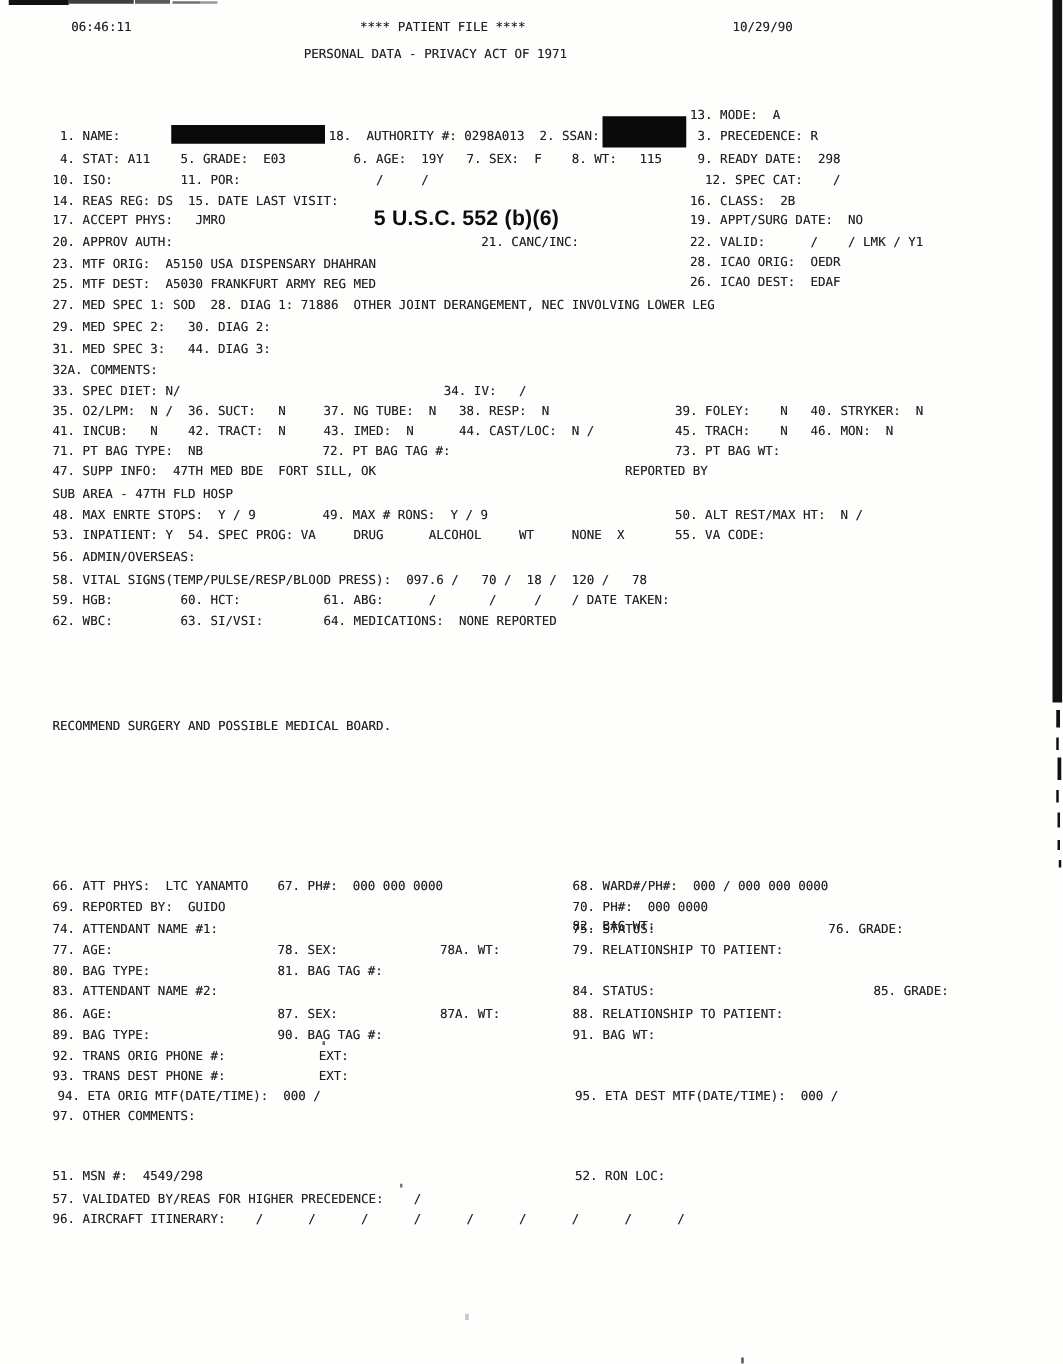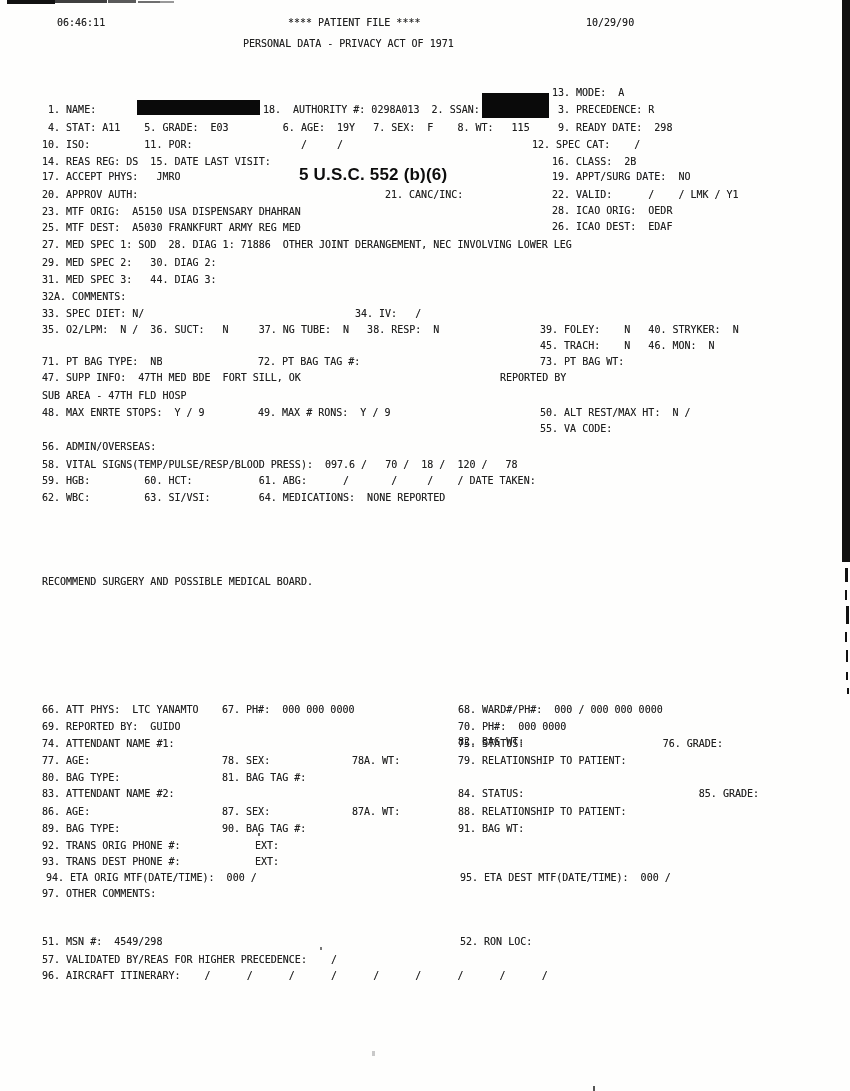--- a/index.html
+++ b/index.html
@@ -40,21 +40,21 @@
   <div class="t" style="left:57px;top:17px">06:46:11</div>
   <div class="t" style="left:288px;top:17px">**** PATIENT FILE ****</div>
   <div class="t" style="left:586px;top:17px">10/29/90</div>
   <div class="t" style="left:243px;top:38px">PERSONAL DATA - PRIVACY ACT OF 1971</div>
 
   <div class="stamp">5 U.S.C. 552 (b)(6)</div>
 
   <div class="t" style="left:552px;top:87px">13. MODE:  A</div>
   <div class="t" style="left:552px;top:104px"> 3. PRECEDENCE: R</div>
   <div class="t" style="left:552px;top:122px"> 9. READY DATE:  298</div>
-  <div class="t" style="left:532px;top:139px">12. SPEC CAT:    /</div>
+  <div class="t" style="left:564px;top:139px">12. SPEC CAT:    /</div>
   <div class="t" style="left:552px;top:156px">16. CLASS:  2B</div>
   <div class="t" style="left:552px;top:171px">19. APPT/SURG DATE:  NO</div>
   <div class="t" style="left:552px;top:189px">22. VALID:      /    / LMK / Y1</div>
   <div class="t" style="left:552px;top:205px">28. ICAO ORIG:  OEDR</div>
   <div class="t" style="left:552px;top:221px">26. ICAO DEST:  EDAF</div>
 
   <div class="t" style="left:42px;top:104px"> 1. NAME:</div>
   <div class="redact" style="left:137px;top:100px;width:123px;height:15px"></div>
   <div class="t" style="left:263px;top:104px">18.  AUTHORITY #: 0298A013  2. SSAN:</div>
   <div class="redact" style="left:482px;top:93px;width:67px;height:25px"></div>
@@ -68,30 +68,32 @@
   <div class="t" style="left:42px;top:206px">23. MTF ORIG:  A5150 USA DISPENSARY DHAHRAN</div>
   <div class="t" style="left:42px;top:222px">25. MTF DEST:  A5030 FRANKFURT ARMY REG MED</div>
   <div class="t" style="left:42px;top:239px">27. MED SPEC 1: SOD  28. DIAG 1: 71886  OTHER JOINT DERANGEMENT, NEC INVOLVING LOWER LEG</div>
   <div class="t" style="left:42px;top:257px">29. MED SPEC 2:   30. DIAG 2:</div>
   <div class="t" style="left:42px;top:274px">31. MED SPEC 3:   44. DIAG 3:</div>
   <div class="t" style="left:42px;top:291px">32A. COMMENTS:</div>
   <div class="t" style="left:42px;top:308px">33. SPEC DIET: N/</div>
   <div class="t" style="left:355px;top:308px">34. IV:   /</div>
   <div class="t" style="left:42px;top:324px">35. O2/LPM:  N /  36. SUCT:   N     37. NG TUBE:  N   38. RESP:  N</div>
   <div class="t" style="left:540px;top:324px">39. FOLEY:    N   40. STRYKER:  N</div>
+  <div class="t" style="left:42px;top:340px">41. INCUB:   N    42. TRACT:  N     43. IMED:  N      44. CAST/LOC:  N /</div>
   <div class="t" style="left:540px;top:340px">45. TRACH:    N   46. MON:  N</div>
   <div class="t" style="left:42px;top:356px">71. PT BAG TYPE:  NB</div>
   <div class="t" style="left:258px;top:356px">72. PT BAG TAG #:</div>
   <div class="t" style="left:540px;top:356px">73. PT BAG WT:</div>
   <div class="t" style="left:42px;top:372px">47. SUPP INFO:  47TH MED BDE  FORT SILL, OK</div>
   <div class="t" style="left:500px;top:372px">REPORTED BY</div>
   <div class="t" style="left:42px;top:390px">SUB AREA - 47TH FLD HOSP</div>
   <div class="t" style="left:42px;top:407px">48. MAX ENRTE STOPS:  Y / 9</div>
   <div class="t" style="left:258px;top:407px">49. MAX # RONS:  Y / 9</div>
   <div class="t" style="left:540px;top:407px">50. ALT REST/MAX HT:  N /</div>
+  <div class="t" style="left:42px;top:423px">53. INPATIENT: Y  54. SPEC PROG: VA     DRUG      ALCOHOL     WT     NONE  X</div>
   <div class="t" style="left:540px;top:423px">55. VA CODE:</div>
   <div class="t" style="left:42px;top:441px">56. ADMIN/OVERSEAS:</div>
   <div class="t" style="left:42px;top:459px">58. VITAL SIGNS(TEMP/PULSE/RESP/BLOOD PRESS):  097.6 /   70 /  18 /  120 /   78</div>
   <div class="t" style="left:42px;top:475px">59. HGB:         60. HCT:           61. ABG:      /       /     /    / DATE TAKEN:</div>
   <div class="t" style="left:42px;top:492px">62. WBC:         63. SI/VSI:        64. MEDICATIONS:  NONE REPORTED</div>
   <div class="t" style="left:42px;top:576px">RECOMMEND SURGERY AND POSSIBLE MEDICAL BOARD.</div>
 
   <div class="t" style="left:42px;top:704px">66. ATT PHYS:  LTC YANAMTO</div>
   <div class="t" style="left:222px;top:704px">67. PH#:  000 000 0000</div>
   <div class="t" style="left:458px;top:704px">68. WARD#/PH#:  000 / 000 000 0000</div>

